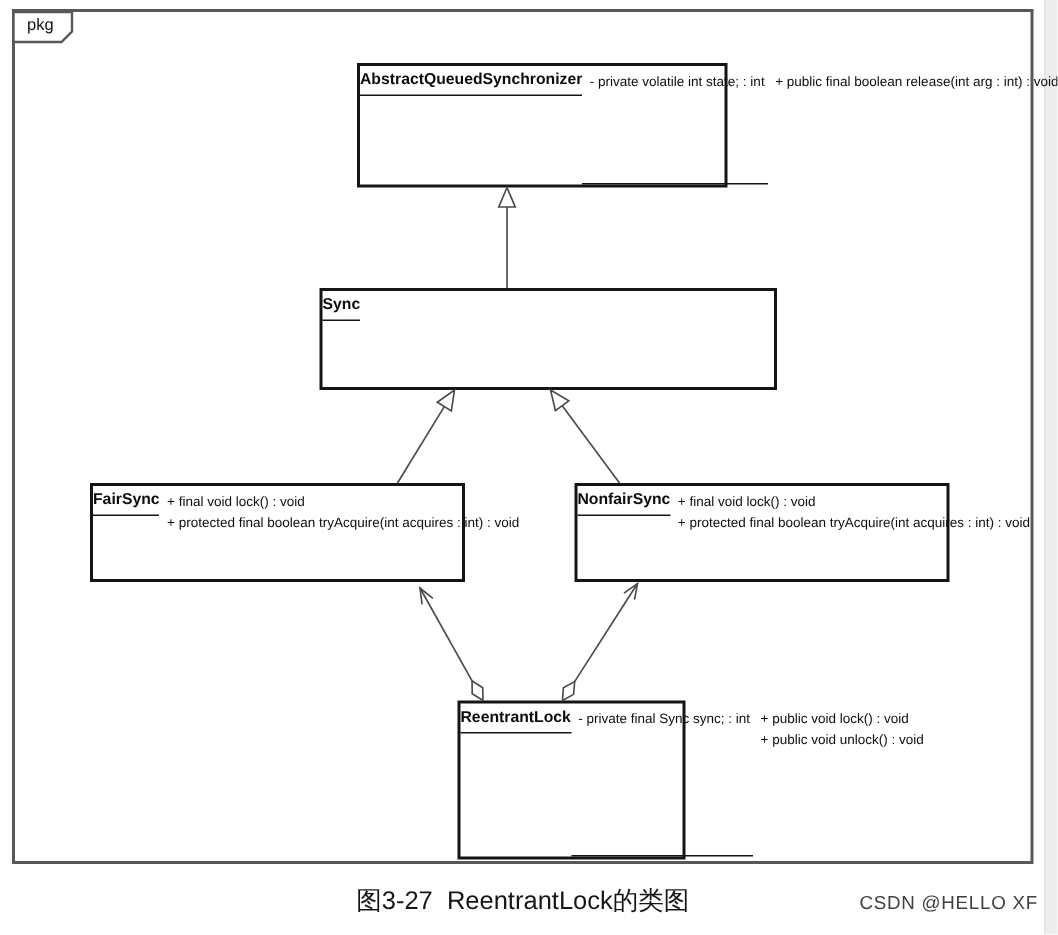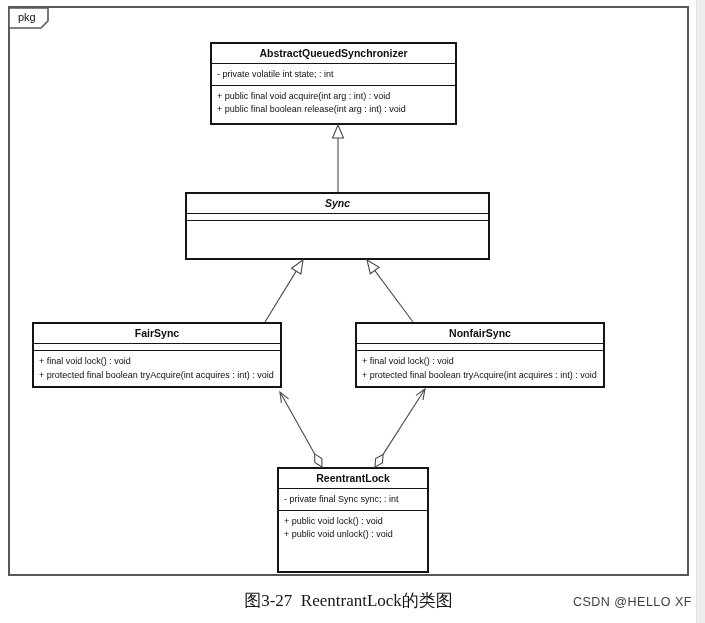--- a/index.html
+++ b/index.html
@@ -14,47 +14,47 @@
   .frame {
     position:absolute; left:8px; top:6px; width:681px; height:570px;
     border:2px solid #58585a; background:#fff; box-sizing:border-box; z-index:2;
   }
   .pkg-label {
     position:absolute; left:18px; top:11px; font-size:11px; font-weight:normal;
     color:#111; z-index:6;
   }
   .uml-class {
     position:absolute; border:2px solid #151515; background:#fff;
-    box-sizing:border-box; display:flex; flex-direction:column; z-index:3;
+    box-sizing:border-box; display:flex; flex-direction:row; z-index:3;margin-left:28px;
   }
   .uml-title {
     flex:0 0 auto; height:19px; line-height:19px; text-align:center;
     font-size:10.5px; font-weight:bold; color:#0d0d0d;
     border-bottom:1px solid #151515;
   }
   .uml-attrs {
     flex:0 0 auto; border-bottom:1px solid #151515; padding:4px 2px 3px 5px;
   }
   .uml-attrs.empty { height:6px; padding:0; }
   .uml-methods { flex:1 1 auto; padding:4px 5px 2px 5px; }
   .uml-member {
     font-size:9px; line-height:13.5px; color:#0d0d0d; white-space:nowrap;
   }
   #box-aqs      { left:210px; top:42px;  width:247px; height:83px; }
-  #box-sync     { left:185px; top:192px; width:305px; height:68px;font-style:italic; }
+  #box-sync     { left:185px; top:192px; width:305px; height:68px; }
   #box-fair     { left:32px;  top:322px; width:250px; height:66px; }
   #box-nonfair  { left:355px; top:322px; width:250px; height:66px; }
   #box-rl       { left:277px; top:467px; width:152px; height:106px; }
   .arrows {
     position:absolute; left:0; top:0; width:705px; height:623px;
     pointer-events:none; z-index:4;
   }
   .caption {
     position:absolute; left:8px; top:589px; width:681px; text-align:center;
-    font-family:Liberation Serif, serif; font-size:17px;
+    font-family:Liberation Sans, sans-serif; font-size:17px;
     color:#161616; white-space:pre; z-index:2;
   }
   .watermark {
     position:absolute; right:13px; top:595px; font-size:12.5px;
     color:#404040; letter-spacing:0.5px; z-index:2;
   }
 </style>
 </head>
 <body>
 
@@ -63,21 +63,20 @@
 <div class="frame"></div>
 
 <span class="pkg-label">pkg</span>
 
 <div class="uml-class" id="box-aqs">
   <div class="uml-title">AbstractQueuedSynchronizer</div>
   <div class="uml-attrs">
     <div class="uml-member">- private volatile int state; : int</div>
   </div>
   <div class="uml-methods">
-    <div class="uml-member">+ public final void acquire(int arg : int) : void</div>
     <div class="uml-member">+ public final boolean release(int arg : int) : void</div>
   </div>
 </div>
 
 <div class="uml-class" id="box-sync">
   <div class="uml-title">Sync</div>
   <div class="uml-attrs empty"></div>
 </div>
 
 <div class="uml-class" id="box-fair">

